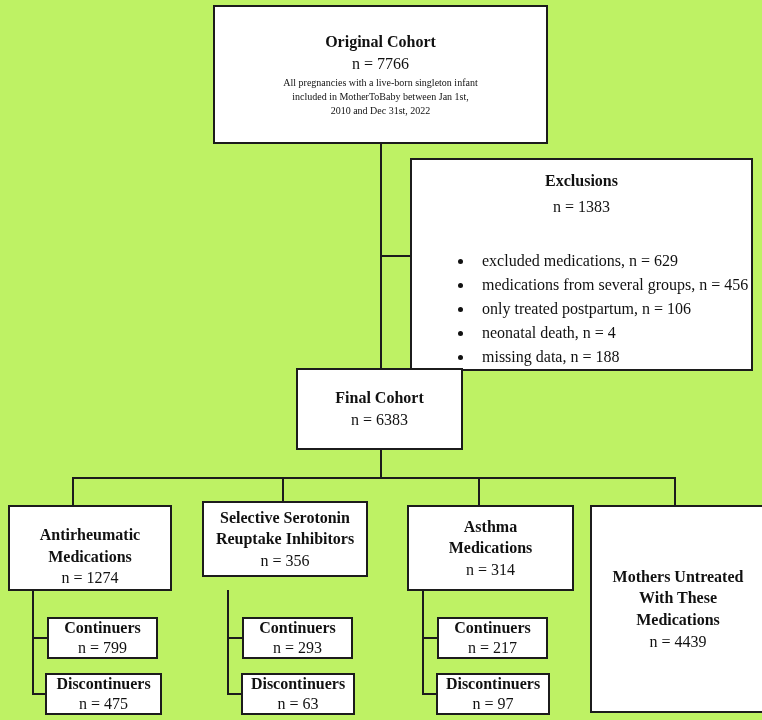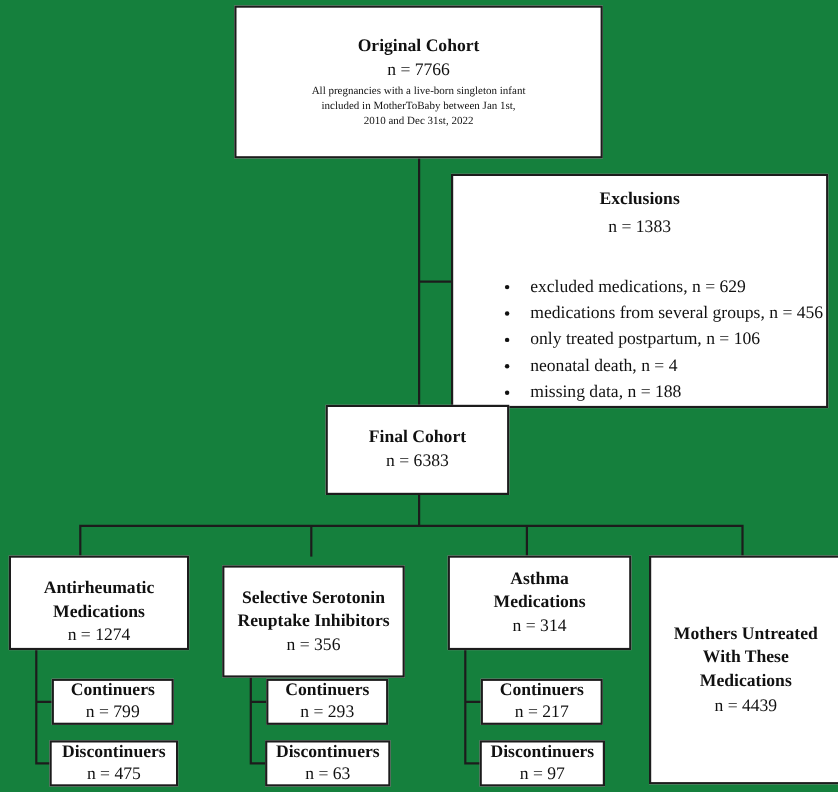--- a/index.html
+++ b/index.html
@@ -4,21 +4,21 @@
 <style>
   html, body {
     margin: 0;
     padding: 0;
     background: #ffffff;
   }
   #canvas {
     position: relative;
     width: 762px;
     height: 720px;
-    background: #15803d;
+    background: #bef264;
     font-family: "Liberation Serif", "DejaVu Serif", serif;
     color: #111111;
     overflow: hidden;
   }
   #connectors {
     position: absolute;
     left: 0;
     top: 0;
     z-index: 0;
   }
@@ -46,21 +46,21 @@
   .box-desc {
     font-weight: normal;
     white-space: pre-line;
     font-size: 10px;
   }
   
   #original-cohort   { left: 213px; top: 5px;   width: 335px; height: 139px; line-height: 1.42; }
   #exclusions        { left: 410px; top: 158px; width: 343px; height: 213px; justify-content: space-between; padding-top: 10px; }
   #final-cohort      { left: 296px; top: 368px; width: 167px; height: 82px; }
   #branch-antirheumatic { left: 8px;   top: 505px; width: 164px; height: 86px; justify-content: flex-end; }
-  #branch-ssri          { left: 202px; top: 514px; width: 166px; height: 102px; }
+  #branch-ssri          { left: 202px; top: 501px; width: 166px; height: 76px; }
   #branch-asthma        { left: 407px; top: 505px; width: 167px; height: 86px; }
   #untreated            { left: 590px; top: 505px; width: 176px; height: 208px; }
   .sub-box { line-height: 1.22; }
   #b1-continuers    { left: 47px;  top: 617px; width: 111px; height: 42px; }
   #b1-discontinuers { left: 45px;  top: 673px; width: 117px; height: 42px; }
   #b2-continuers    { left: 242px; top: 617px; width: 111px; height: 42px; }
   #b2-discontinuers { left: 241px; top: 673px; width: 114px; height: 42px; }
   #b3-continuers    { left: 437px; top: 617px; width: 111px; height: 42px; }
   #b3-discontinuers { left: 436px; top: 673px; width: 114px; height: 42px; }
   

